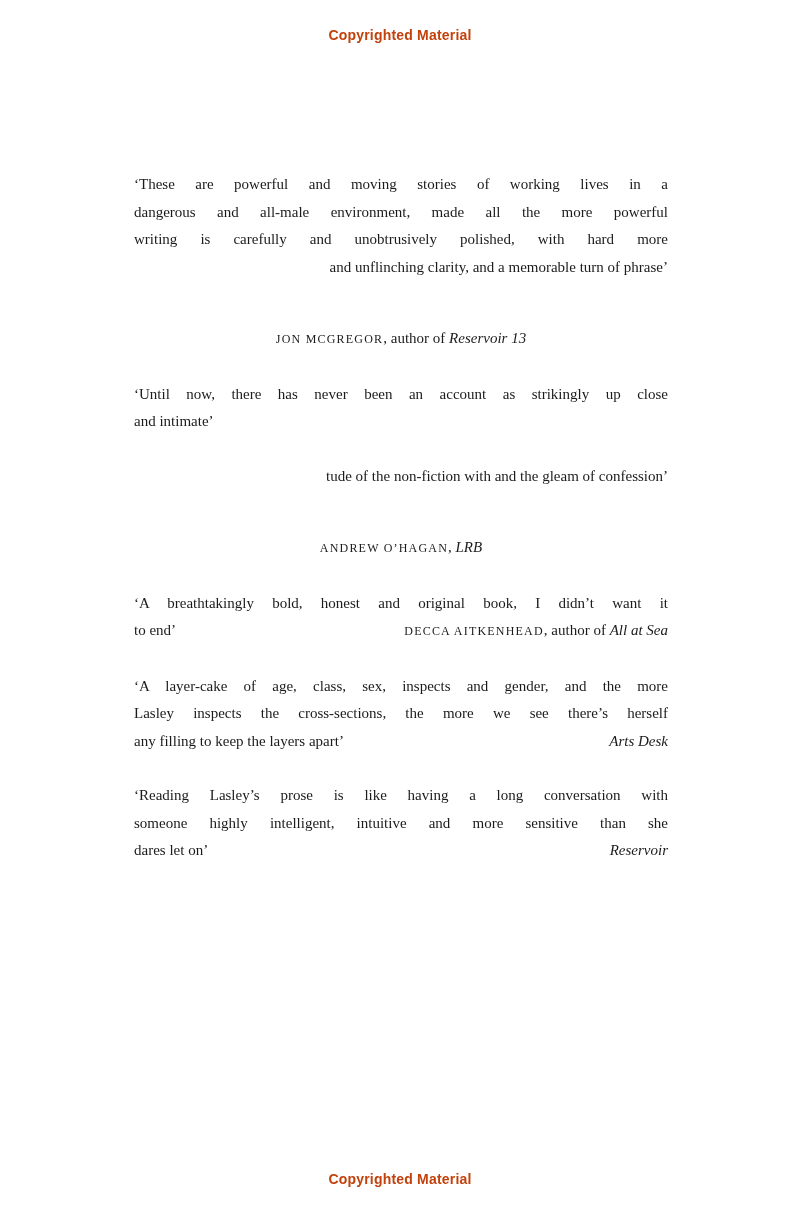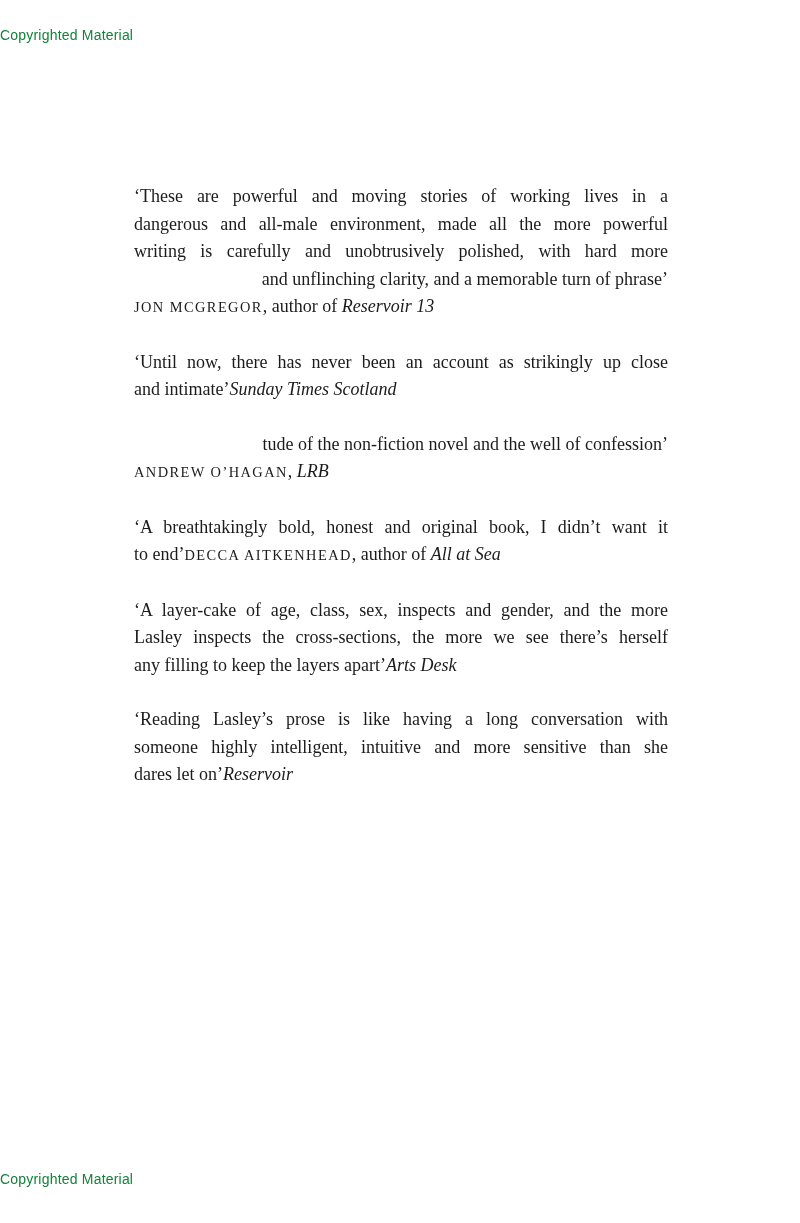--- a/index.html
+++ b/index.html
@@ -9,48 +9,49 @@
     width: 800px;
     height: 1223px;
     font-family: "Liberation Serif", "DejaVu Serif", serif;
     color: #1b1b1b;
     overflow: hidden;
   }
   .watermark {
     position: absolute;
     left: 0;
     width: 100%;
-    text-align: left;
+    text-align: center;
     font-family: "Liberation Sans", "DejaVu Sans", sans-serif;
     font-size: 14px;
-    font-weight: normal;
+    font-weight: bold;
     letter-spacing: 0.2px;
-    color: #15803d;
+    color: #c2410c;
   }
   .watermark.top { top: 27px; }
   .watermark.bottom { top: 1171px; }
   .quotes {
     position: absolute;
-    top: 183px;
+    top: 171px;
     left: 134px;
     width: 534px;
-    font-size: 18px;
+    font-size: 15px;
     line-height: 27.5px;
   }
   .quote { margin-bottom: 27px; }
   .qline { width: 100%; }
   .qline.justify {
     text-align: justify;
     text-align-last: justify;
     text-justify: inter-word;
   }
   .qline.left  { text-align: right; }
-  .qline.right { text-align: left; }
+  .qline.right { text-align: center; margin-top: 44px; }
   .qline.split {
     display: flex;
+    justify-content: space-between;
     align-items: baseline;
   }
   .seg-italic { font-style: italic; }
   .seg-smallcaps {
     font-size: 0.8em;
     letter-spacing: 0.1em;
   }
 </style>
 </head>
 <body>
@@ -62,25 +63,24 @@
       <div class="qline justify"><span>‘These are powerful and moving stories of working lives in a</span></div>
       <div class="qline justify"><span>dangerous and all-male environment, made all the more powerful</span></div>
       <div class="qline justify"><span>writing is carefully and unobtrusively polished, with hard more</span></div>
       <div class="qline left"><span>and unflinching clarity, and a memorable turn of phrase’</span></div>
       <div class="qline right"><span class="seg-smallcaps">JON MCGREGOR</span><span>, author of </span><span class="seg-italic">Reservoir 13</span></div>
     </div>
     <div class="quote">
       <div class="qline justify"><span>‘Until now, there has never been an account as strikingly up close</span></div>
       <div class="qline split">
         <span><span>and intimate’</span></span>
-        <span><span class="seg-italic">Sunday Times Scotland</span></span>
       </div>
     </div>
     <div class="quote">
-      <div class="qline left"><span>tude of the non-fiction novel and the well of confession’</span></div>
+      <div class="qline left"><span>tude of the non-fiction with and the gleam of confession’</span></div>
       <div class="qline right"><span class="seg-smallcaps">ANDREW O’HAGAN</span><span>, </span><span class="seg-italic">LRB</span></div>
     </div>
     <div class="quote">
       <div class="qline justify"><span>‘A breathtakingly bold, honest and original book, I didn’t want it</span></div>
       <div class="qline split">
         <span><span>to end’</span></span>
         <span><span class="seg-smallcaps">DECCA AITKENHEAD</span><span>, author of </span><span class="seg-italic">All at Sea</span></span>
       </div>
     </div>
     <div class="quote">

